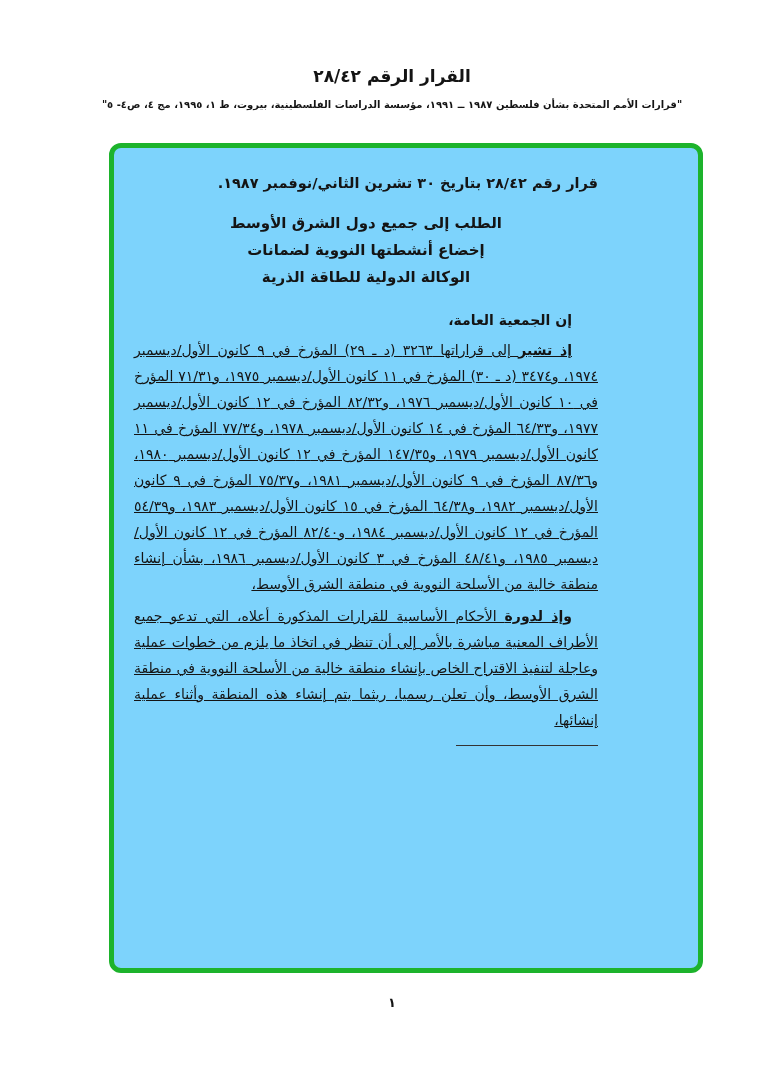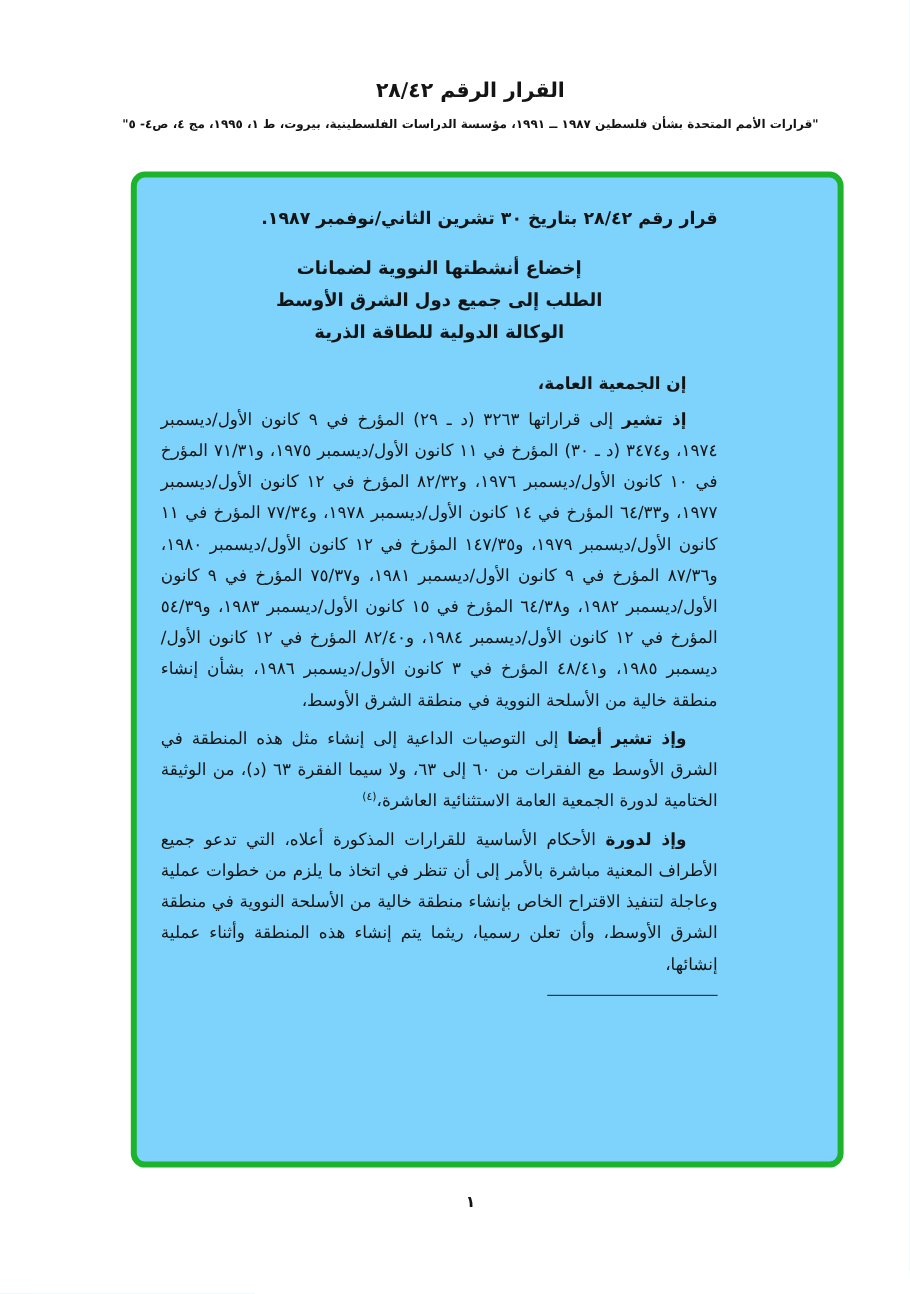--- a/index.html
+++ b/index.html
@@ -68,20 +68,21 @@
     line-height: 26px;
     text-indent: 26px;
     margin: 16px 0 4px 0;
   }
   .body-p {
     font-size: 14px;
     line-height: 26px;
     text-align: justify;
     text-indent: 26px;
     margin: 0 0 6px 0;
+    text-decoration: underline;
   }
   .body-p b { font-weight: bold; }
   .body-p sup {
     font-size: 9px;
     line-height: 0;
   }
   .fn-rule {
     width: 142px;
     height: 0;
     border-top: 1.5px solid #333;
@@ -108,29 +109,28 @@
 <div class="page">
 
   <div class="hdr-title">القرار الرقم ٢٨/٤٢</div>
 
   <div class="hdr-source">"قرارات الأمم المتحدة بشأن فلسطين ١٩٨٧ ــ ١٩٩١، مؤسسة الدراسات الفلسطينية، بيروت، ط ١، ١٩٩٥، مج ٤، ص٤- ٥"</div>
 
   <div class="green-box">
 
     <div class="date-line">قرار رقم ٢٨/٤٢ بتاريخ ٣٠ تشرين الثاني/نوفمبر ١٩٨٧.</div>
 
+    <div class="heading">الطلب إلى جميع دول الشرق الأوسط</div>
     <div class="heading">إخضاع أنشطتها النووية لضمانات</div>
-    <div class="heading">الطلب إلى جميع دول الشرق الأوسط</div>
     <div class="heading">الوكالة الدولية للطاقة الذرية</div>
 
     <p class="opening">إن الجمعية العامة،</p>
 
     <p class="body-p"><b>إذ تشير</b><span> إلى قراراتها ٣٢٦٣ (د ـ ٢٩) المؤرخ في ٩ كانون الأول/ديسمبر ١٩٧٤، و٣٤٧٤ (د ـ ٣٠) المؤرخ في ١١ كانون الأول/ديسمبر ١٩٧٥، و٧١/٣١ المؤرخ في ١٠ كانون الأول/ديسمبر ١٩٧٦، و٨٢/٣٢ المؤرخ في ١٢ كانون الأول/ديسمبر ١٩٧٧، و٦٤/٣٣ المؤرخ في ١٤ كانون الأول/ديسمبر ١٩٧٨، و٧٧/٣٤ المؤرخ في ١١ كانون الأول/ديسمبر ١٩٧٩، و١٤٧/٣٥ المؤرخ في ١٢ كانون الأول/ديسمبر ١٩٨٠، و٨٧/٣٦ المؤرخ في ٩ كانون الأول/ديسمبر ١٩٨١، و٧٥/٣٧ المؤرخ في ٩ كانون الأول/ديسمبر ١٩٨٢، و٦٤/٣٨ المؤرخ في ١٥ كانون الأول/ديسمبر ١٩٨٣، و٥٤/٣٩ المؤرخ في ١٢ كانون الأول/ديسمبر ١٩٨٤، و٨٢/٤٠ المؤرخ في ١٢ كانون الأول/ديسمبر ١٩٨٥، و٤٨/٤١ المؤرخ في ٣ كانون الأول/ديسمبر ١٩٨٦، بشأن إنشاء منطقة خالية من الأسلحة النووية في منطقة الشرق الأوسط،</span></p>
 
-    <p class="body-p"><b>وإذ تشير أيضا</b><span> إلى التوصيات الداعية إلى إنشاء مثل هذه المنطقة في الشرق الأوسط مع الفقرات من ٦٠ إلى ٦٣، ولا سيما الفقرة ٦٣ (د)، من الوثيقة الختامية لدورة الجمعية العامة الاستثنائية العاشرة،</span><sup>(٤)</sup></p>
 
     <p class="body-p"><b>وإذ لدورة</b><span> الأحكام الأساسية للقرارات المذكورة أعلاه، التي تدعو جميع الأطراف المعنية مباشرة بالأمر إلى أن تنظر في اتخاذ ما يلزم من خطوات عملية وعاجلة لتنفيذ الاقتراح الخاص بإنشاء منطقة خالية من الأسلحة النووية في منطقة الشرق الأوسط، وأن تعلن رسميا، ريثما يتم إنشاء هذه المنطقة وأثناء عملية إنشائها،</span></p>
 
     <div class="fn-rule"></div>
 
 
   </div>
 
   <div class="page-num">١</div>
 

